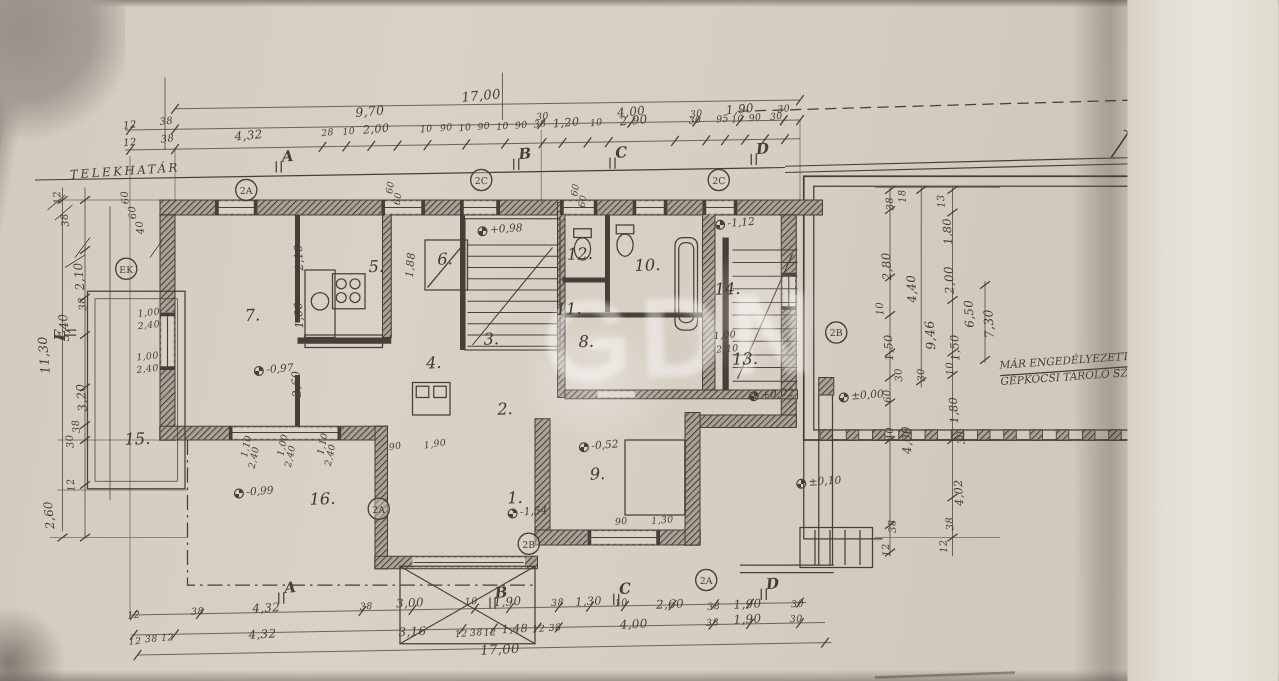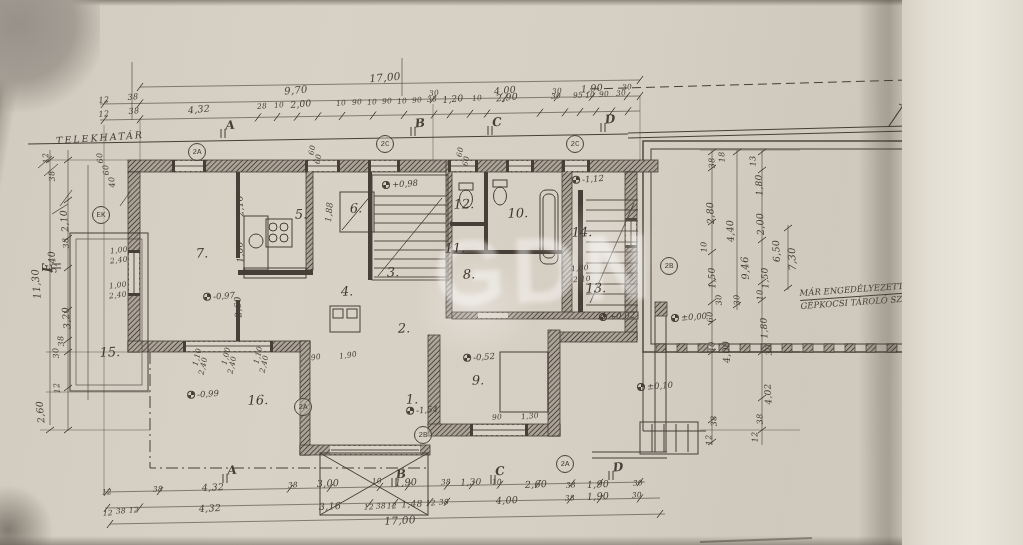--- a/index.html
+++ b/index.html
@@ -22,21 +22,21 @@
   #ann{position:absolute;left:0;top:0;width:100%;height:100%;}
   .ann{position:absolute;white-space:nowrap;color:#473f37;font-style:italic;}
   .dim{letter-spacing:.3px;}
   .room-number{font-size:13px;color:#3f3831;}
   .level{display:flex;align-items:center;gap:2px;}
   .level::before{content:"";flex:0 0 auto;width:8px;height:8px;border-radius:50%;
     border:1px solid #473f37;box-sizing:border-box;
     background:conic-gradient(#473f37 0 90deg,transparent 90deg 180deg,#473f37 180deg 270deg,transparent 270deg);}
   .section-marker{font-weight:bold;}
   .circled-marker{width:16px;height:16px;border:1px solid #473f37;border-radius:50%;
-    display:flex;align-items:center;justify-content:center;font-style:normal;background:rgba(216,209,197,.4);font-family:Liberation Mono, monospace;}
+    display:flex;align-items:center;justify-content:center;font-style:normal;background:rgba(216,209,197,.4);}
   .hand-label{position:absolute;color:#473f37;font-style:italic;letter-spacing:2px;font-size:9.5px;}
   .garage-note{position:absolute;left:800px;top:284px;width:116px;color:#473f37;font-style:italic;
     font-size:8.5px;line-height:1.3;transform:rotate(-4deg);}
   .garage-note .l1{border-bottom:1px solid #473f37;display:inline-block;padding-bottom:1px;}
   .watermark{position:absolute;left:420px;top:195px;width:250px;height:150px;
     display:flex;align-items:center;justify-content:center;
     font-family:"Liberation Sans",sans-serif;font-weight:bold;font-size:92px;
     color:rgba(255,255,255,.42);filter:blur(2px);letter-spacing:6px;transform:rotate(-2deg);}
   .wm-blob{position:absolute;border-radius:50%;background:radial-gradient(rgba(255,255,255,.30),rgba(255,255,255,0) 70%);}
   .bottom-sliver{position:absolute;left:700px;top:539px;width:112px;height:4px;

